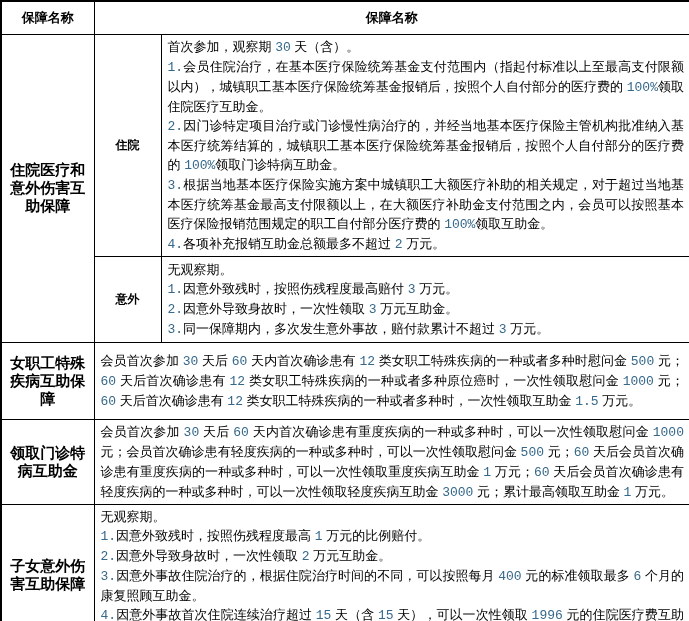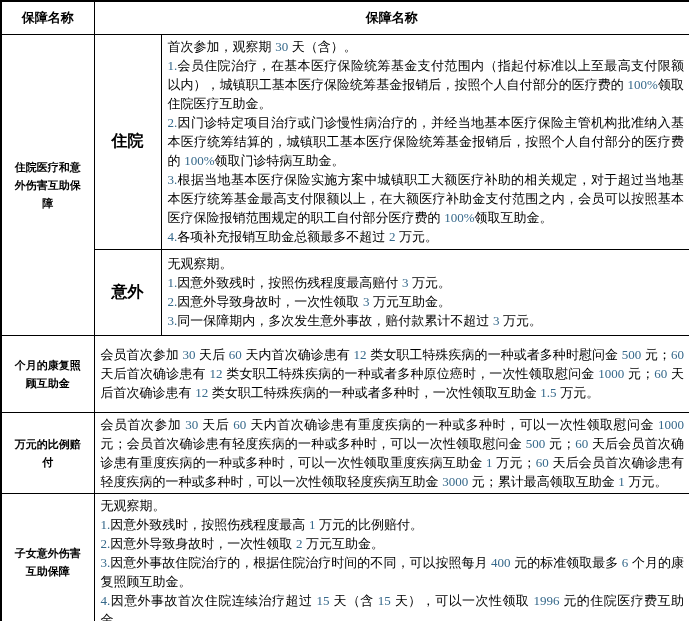--- a/index.html
+++ b/index.html
@@ -32,48 +32,48 @@
   .col-detail { width: 529px; }
 
   th.head-cell {
     font-size: 13px;
     font-weight: bold;
     text-align: center;
     vertical-align: middle;
     padding: 2px;
   }
   td.name-cell {
-    font-size: 11px;
+    font-size: 15px;
     font-weight: bold;
     text-align: center;
     vertical-align: middle;
     line-height: 18px;
     padding: 2px 8px;
   }
   td.sub-cell {
-    font-size: 16px;
+    font-size: 12px;
     font-weight: bold;
     text-align: center;
     vertical-align: middle;
     padding: 2px;
   }
   td.detail-cell {
     font-size: 13px;
     vertical-align: middle;
     line-height: 19px;
     padding: 2px 5px 2px 6px;
     text-align: justify;
   }
   td.detail-cell p {
     margin: 0;
     padding: 0;
   }
   .num {
     color: #35688a;
-    font-family: Liberation Serif, serif;
+    font-family: Liberation Mono, monospace;
   }
 </style>
 </head>
 <body>
 
 <div class="doc">
   <table class="benefit-table">
     <colgroup>
       <col class="col-name">
       <col class="col-sub">
@@ -102,28 +102,28 @@
       <td class="sub-cell">意外</td>
       <td class="detail-cell">
         <p class="rich">无观察期。</p>
         <p class="rich"><span class="num">1.</span>因意外致残时，按照伤残程度最高赔付 <span class="num">3</span> 万元。</p>
         <p class="rich"><span class="num">2.</span>因意外导致身故时，一次性领取 <span class="num">3</span> 万元互助金。</p>
         <p class="rich"><span class="num">3.</span>同一保障期内，多次发生意外事故，赔付款累计不超过 <span class="num">3</span> 万元。</p>
       </td>
     </tr>
 
     <tr style="height:77px;">
-      <td class="name-cell">个月的康复照顾互助金</td>
+      <td class="name-cell">女职工特殊疾病互助保障</td>
       <td class="detail-cell" colspan="2">
         <p class="rich">会员首次参加 <span class="num">30</span> 天后 <span class="num">60</span> 天内首次确诊患有 <span class="num">12</span> 类女职工特殊疾病的一种或者多种时慰问金 <span class="num">500</span> 元；<span class="num">60</span> 天后首次确诊患有 <span class="num">12</span> 类女职工特殊疾病的一种或者多种原位癌时，一次性领取慰问金 <span class="num">1000</span> 元；<span class="num">60</span> 天后首次确诊患有 <span class="num">12</span> 类女职工特殊疾病的一种或者多种时，一次性领取互助金 <span class="num">1.5</span> 万元。</p>
       </td>
     </tr>
 
     <tr style="height:80px;">
-      <td class="name-cell">万元的比例赔付</td>
+      <td class="name-cell">领取门诊特病互助金</td>
       <td class="detail-cell" colspan="2">
         <p class="rich">会员首次参加 <span class="num">30</span> 天后 <span class="num">60</span> 天内首次确诊患有重度疾病的一种或多种时，可以一次性领取慰问金 <span class="num">1000</span> 元；会员首次确诊患有轻度疾病的一种或多种时，可以一次性领取慰问金 <span class="num">500</span> 元；<span class="num">60</span> 天后会员首次确诊患有重度疾病的一种或多种时，可以一次性领取重度疾病互助金 <span class="num">1</span> 万元；<span class="num">60</span> 天后会员首次确诊患有轻度疾病的一种或多种时，可以一次性领取轻度疾病互助金 <span class="num">3000</span> 元；累计最高领取互助金 <span class="num">1</span> 万元。</p>
       </td>
     </tr>
 
     <tr style="height:129px;">
       <td class="name-cell">子女意外伤害互助保障</td>
       <td class="detail-cell" colspan="2">
         <p class="rich">无观察期。</p>
         <p class="rich"><span class="num">1.</span>因意外致残时，按照伤残程度最高 <span class="num">1</span> 万元的比例赔付。</p>

